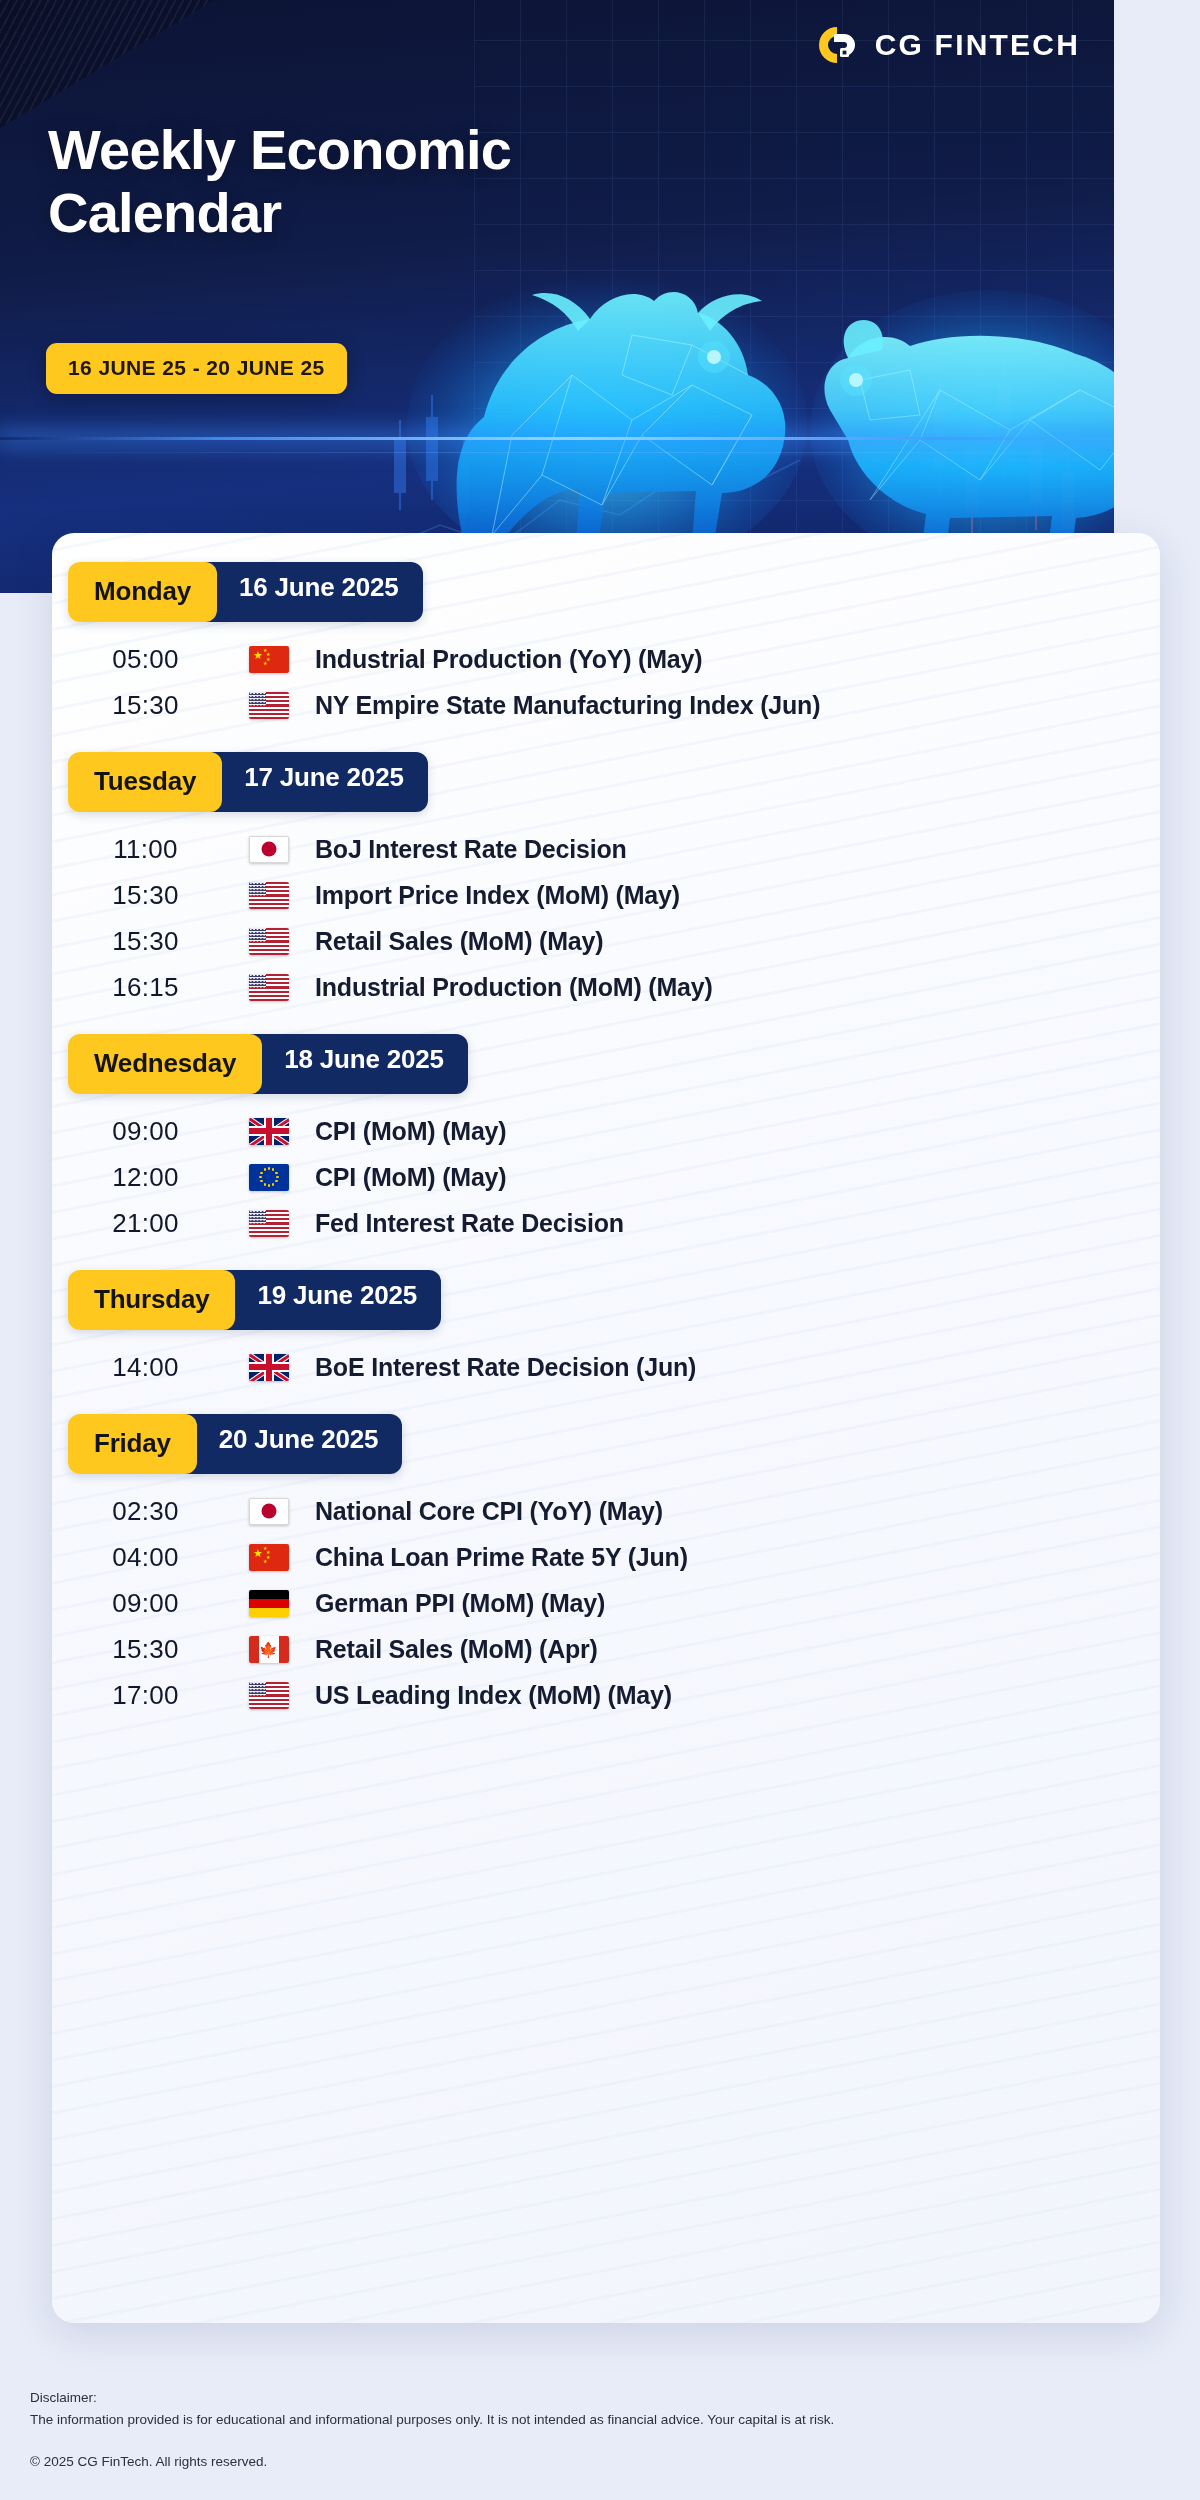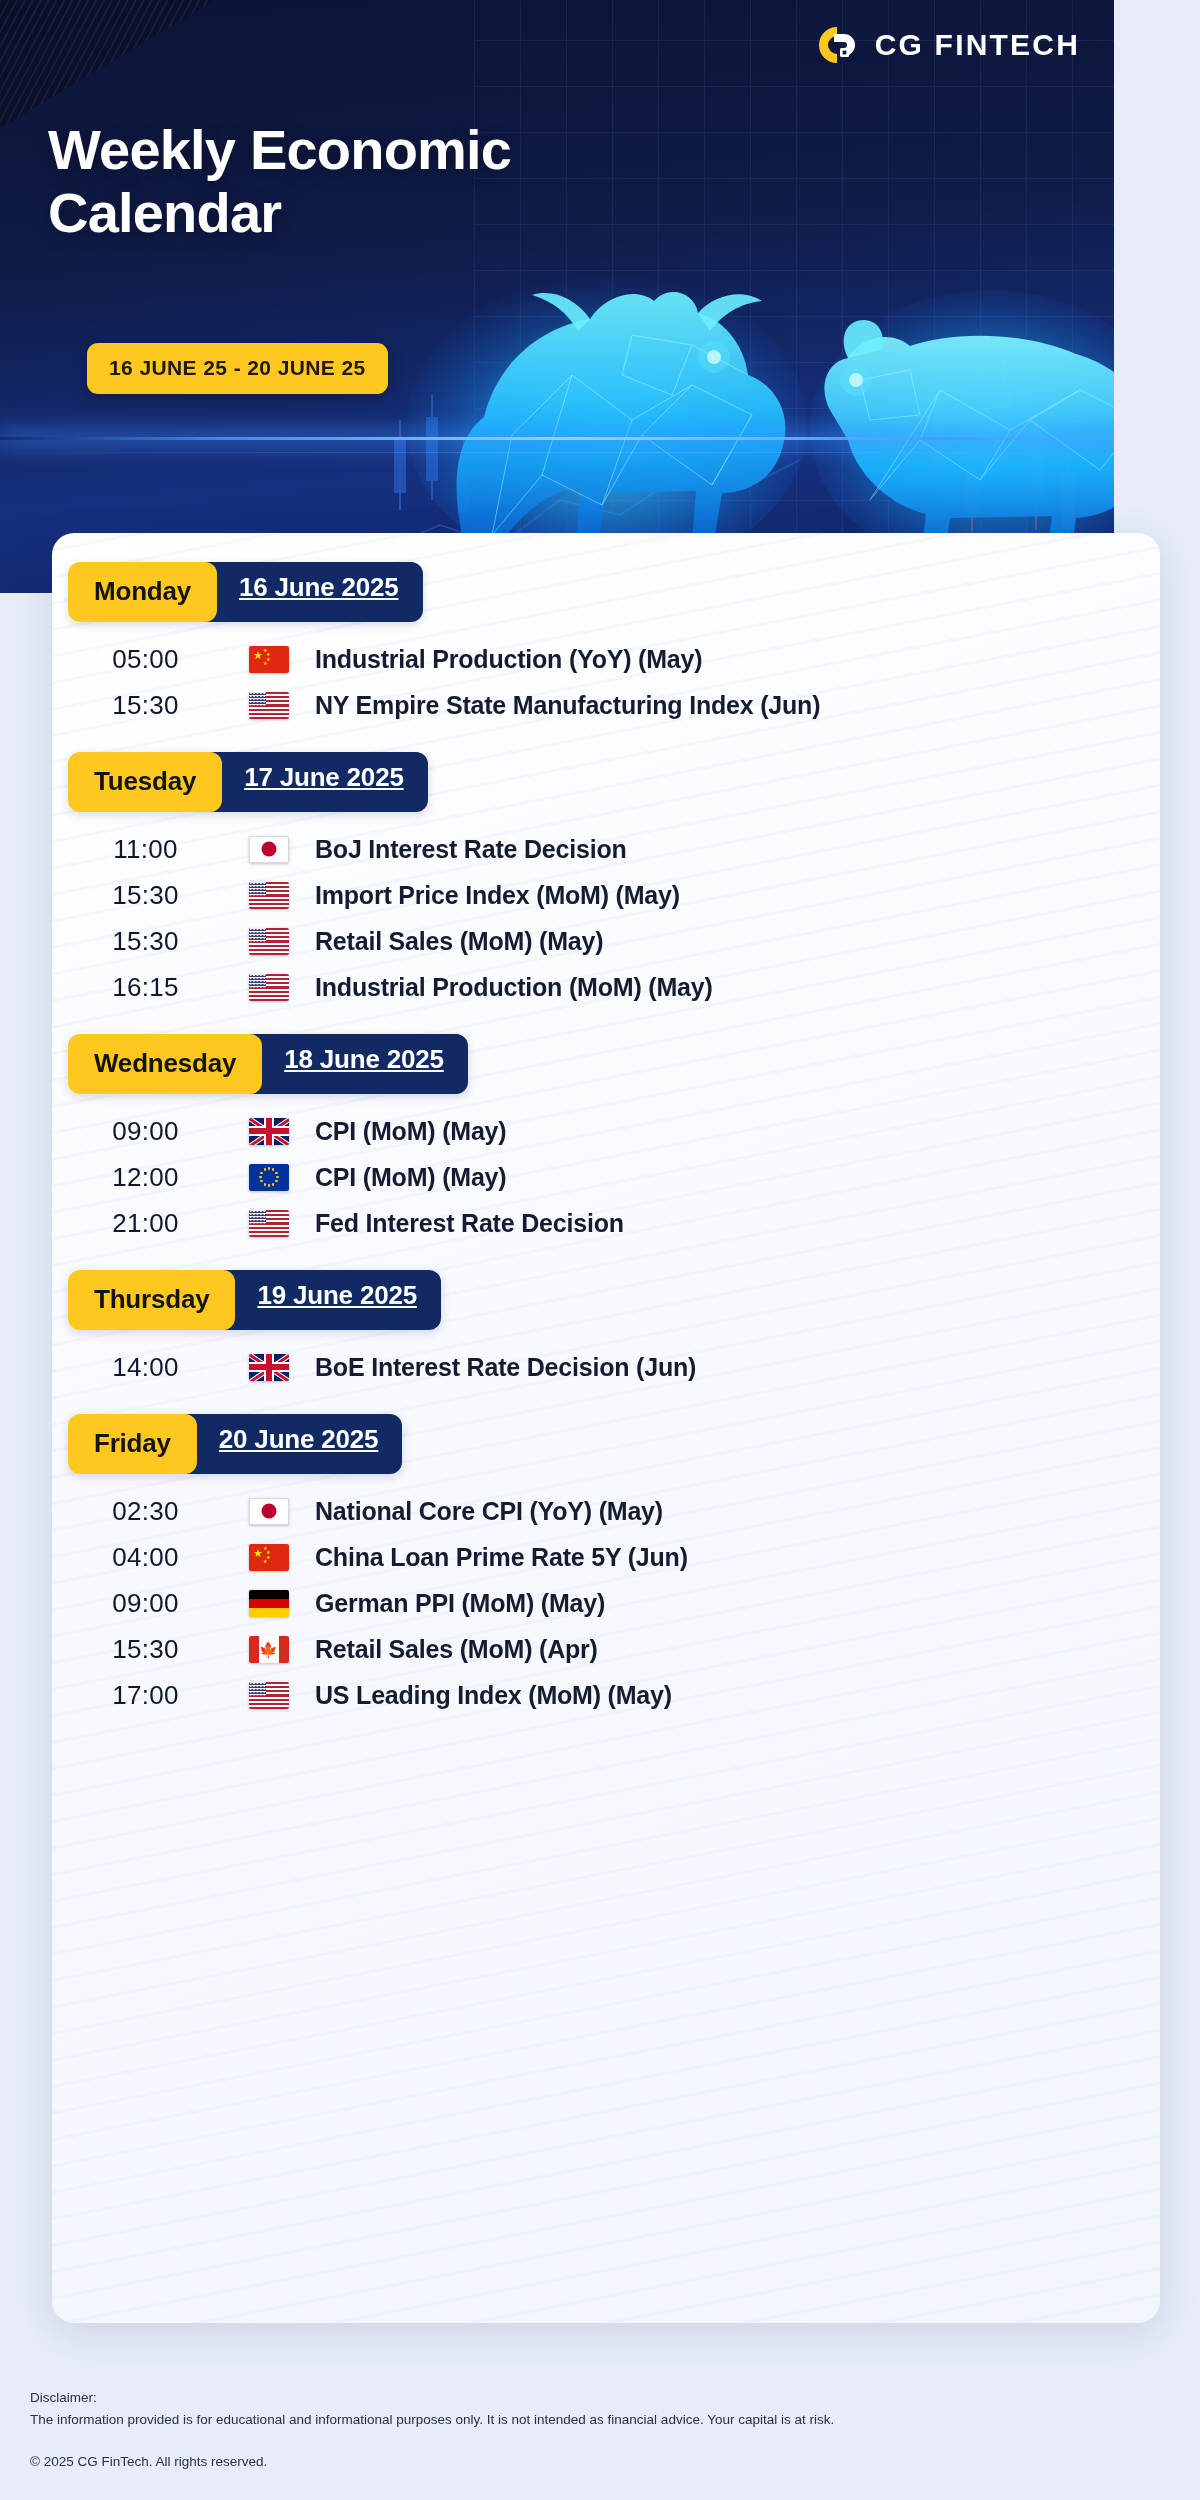--- a/index.html
+++ b/index.html
@@ -71,21 +71,20 @@
     position:absolute; left:48px; top:118px; z-index:6;
     color:#ffffff; font-size:56px; line-height:1.13; font-weight:700;
     letter-spacing:-0.8px; text-shadow:0 3px 18px rgba(0,0,0,.35);
   }
   .date-badge{
     position:absolute; left:46px; top:343px; z-index:6;
     background:#ffc81e; color:#20180a;
     font-size:21px; font-weight:700; letter-spacing:.4px;
     padding:13px 22px 14px; border-radius:11px;
     box-shadow:0 4px 16px rgba(0,0,0,.28);
-    margin-left:41px;
   }
 
   
   .card{
     position:absolute; left:52px; top:533px; width:1108px; min-height:1790px;
     background:linear-gradient(160deg,#ffffff 0%,#f7f9fe 45%,#f2f5fc 100%);
     border-radius:22px; z-index:5;
     box-shadow:0 10px 40px rgba(20,35,90,.13);
     overflow:hidden;
     padding:29px 0 34px;
@@ -107,21 +106,21 @@
     padding:14px 26px 15px; border-radius:12px;
     display:flex; align-items:center; min-width:0;
     position:relative; z-index:2;
   }
   .day-head .ddate{
     background:#112a63; color:#ffffff;
     font-size:26px; font-weight:700; letter-spacing:-.2px;
     padding:6px 24px 15px 22px; border-radius:0 12px 12px 0;
     margin-left:-12px; padding-left:34px;
     display:flex; align-items:center;
-    position:relative; z-index:1;text-decoration:underline;
+    position:relative; z-index:1;
   }
   .day-block{ margin-bottom:6px; }
   .day-block.first{ margin-top:0; }
   .day-block + .day-block{ margin-top:24px; }
   .rows{ margin-top:14px; }
 
   .row{
     display:flex; align-items:center;
     padding:7px 0 7px 0; margin:0 16px;
     min-height:46px;

